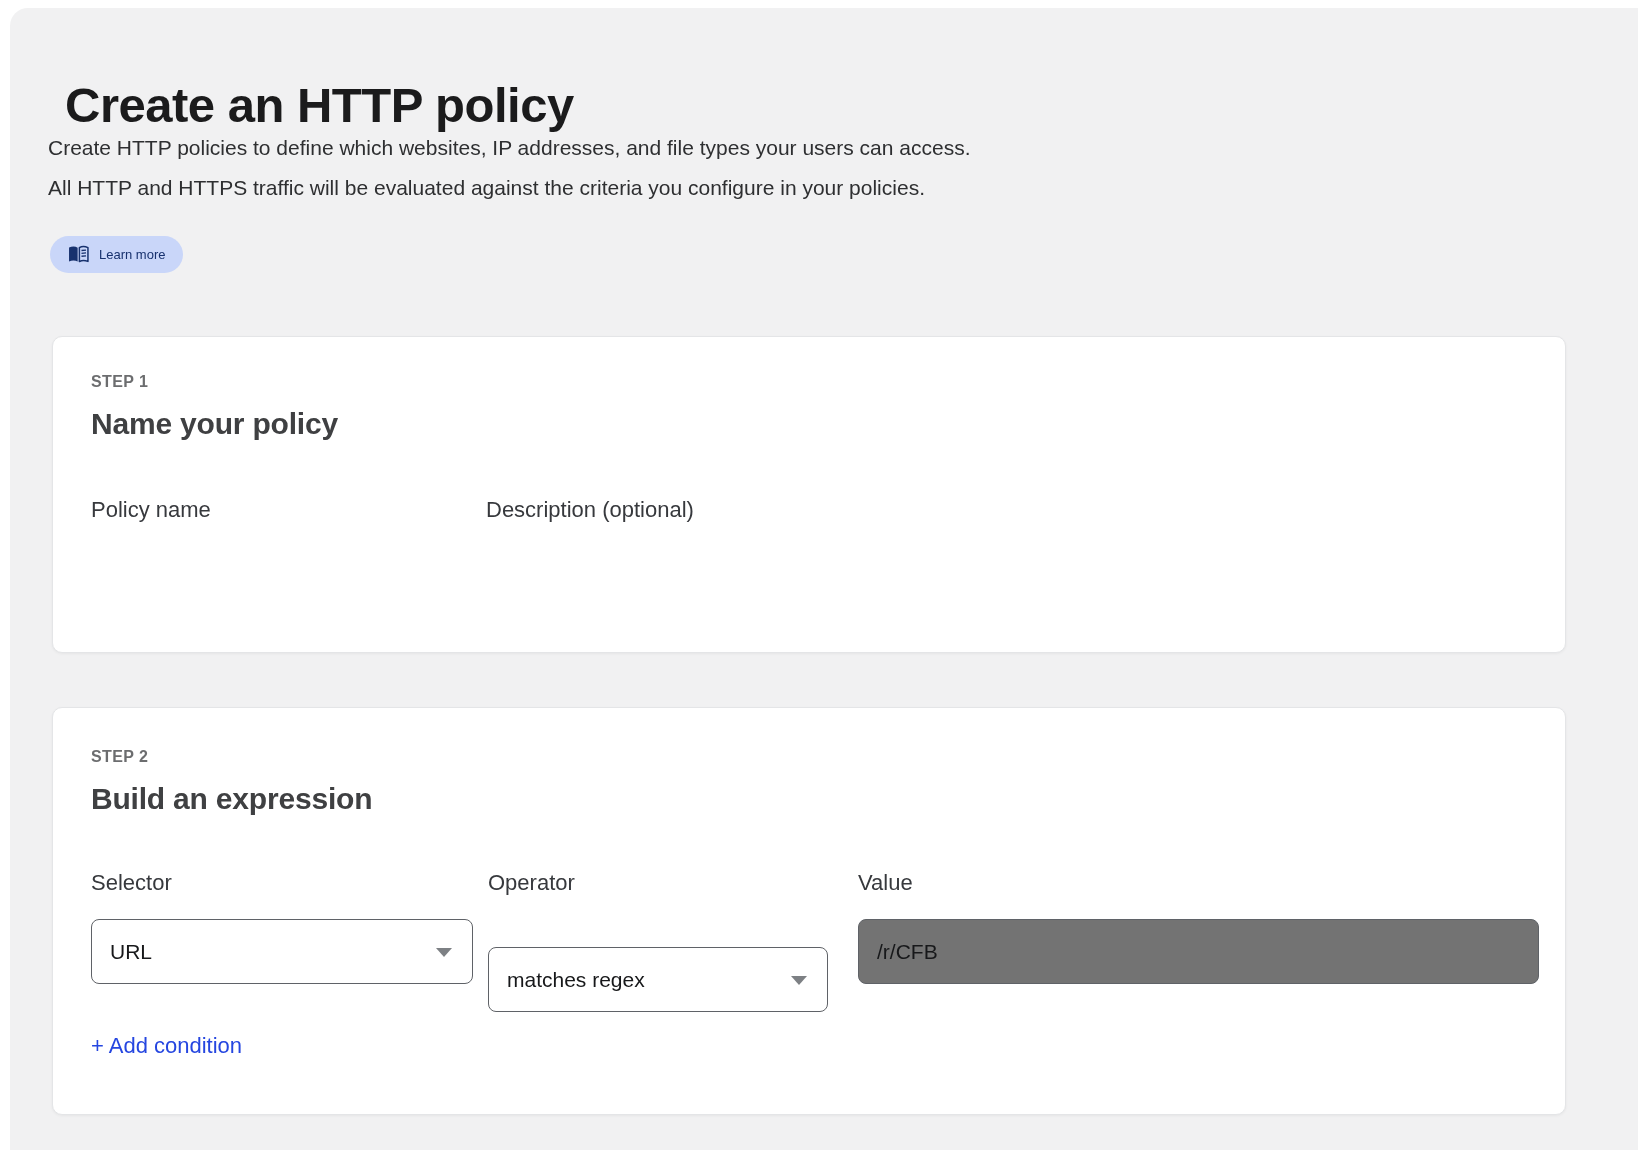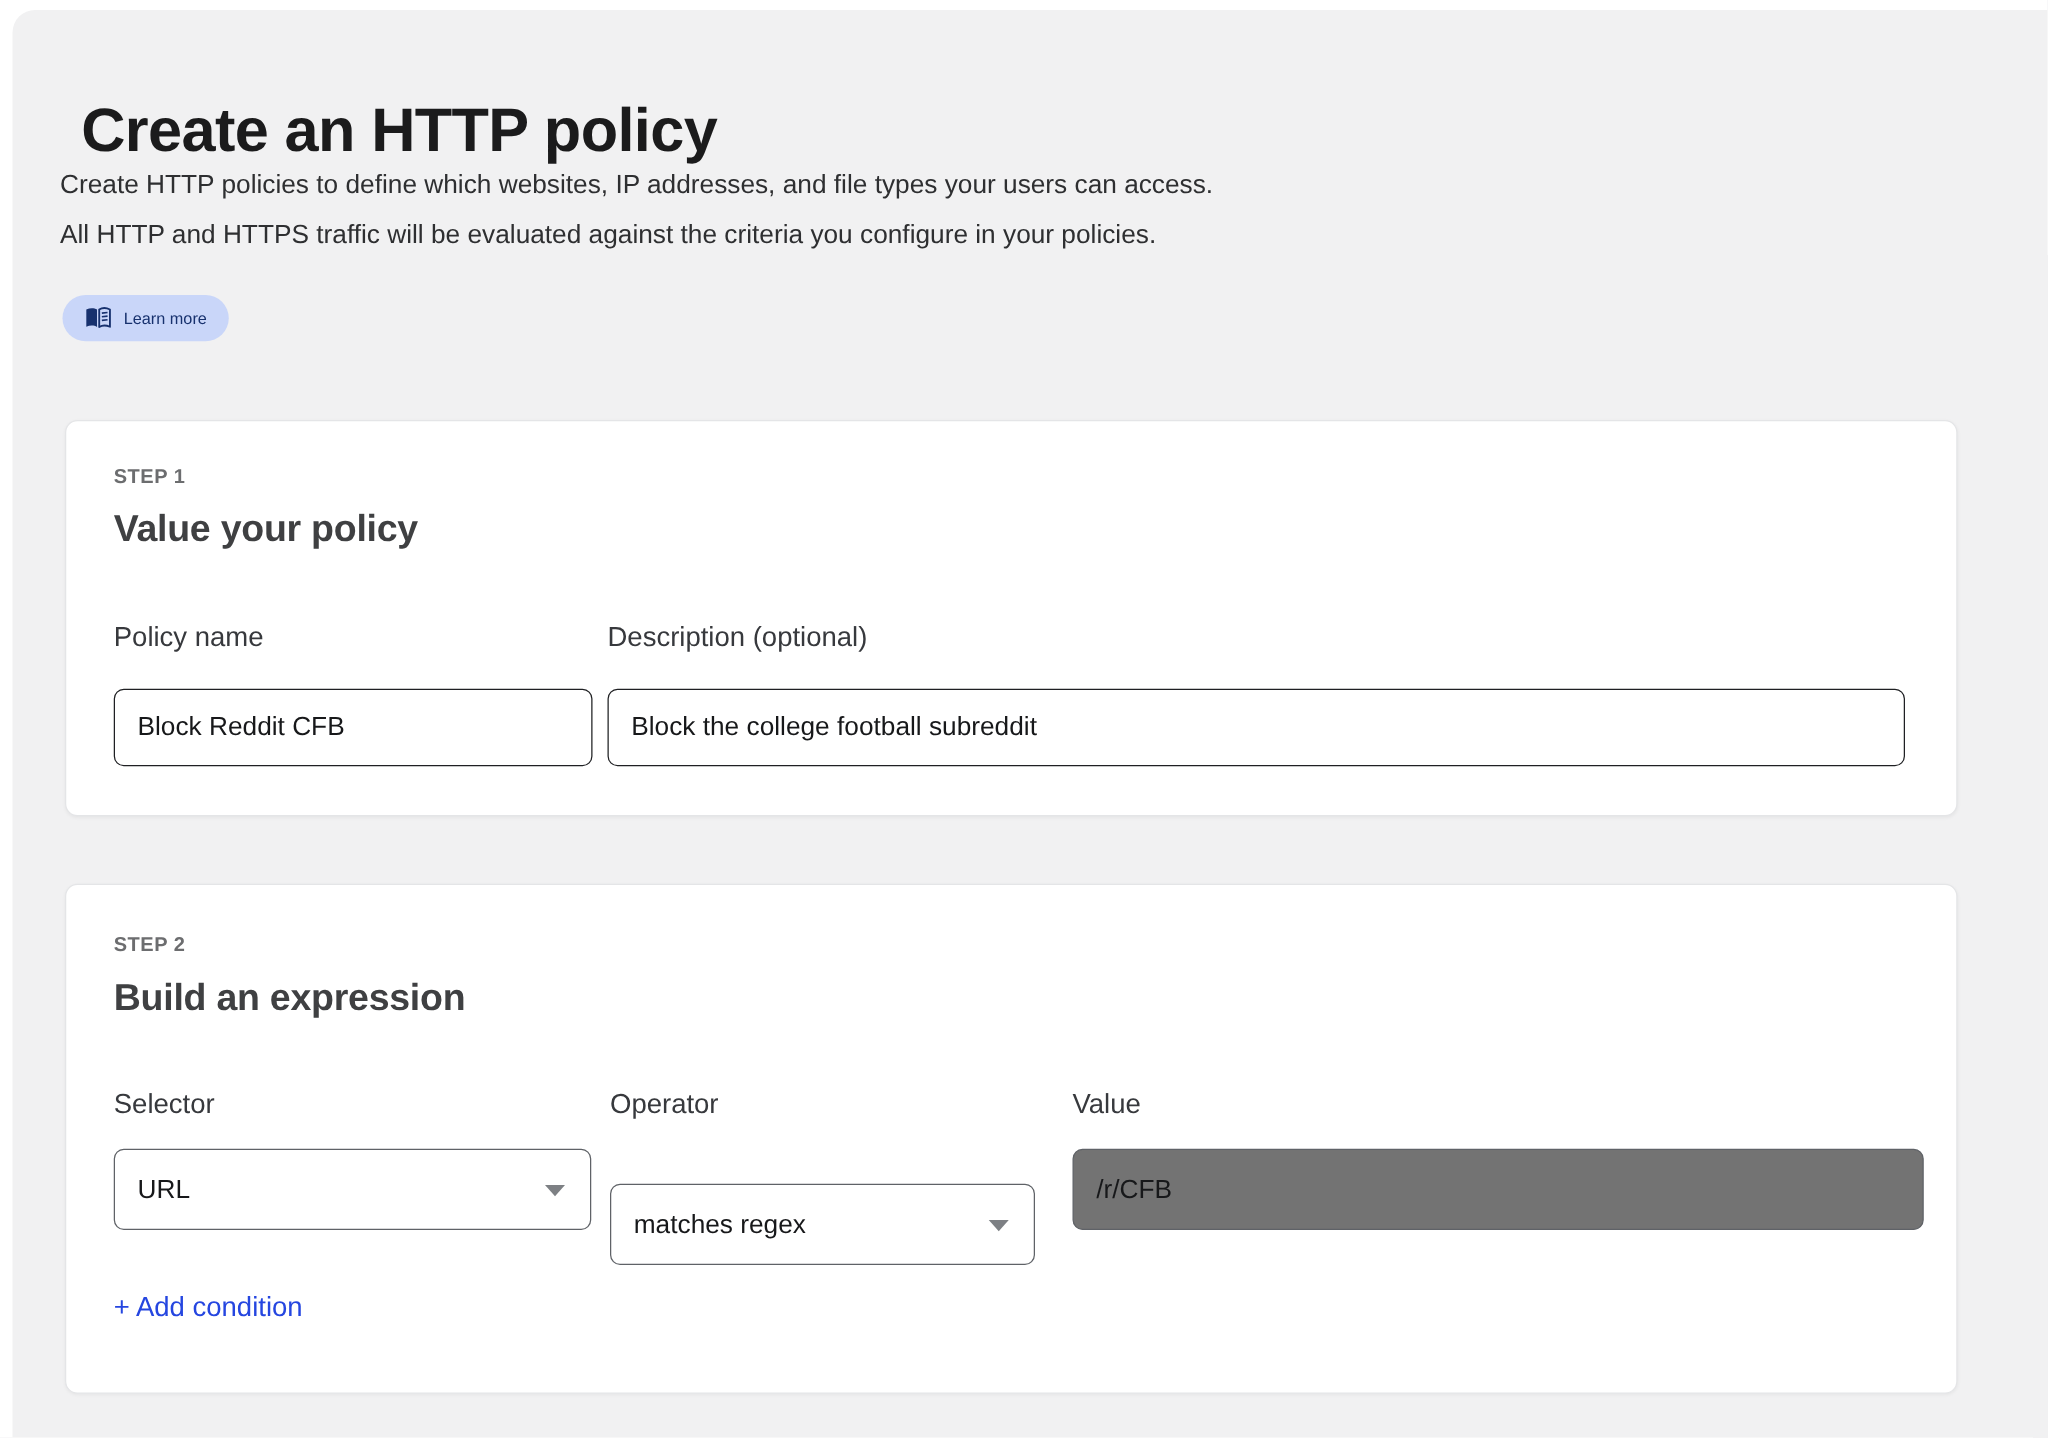--- a/index.html
+++ b/index.html
@@ -162,27 +162,25 @@
       <line x1="15.4" y1="5.9" x2="20.6" y2="5.4" stroke="#17316e" stroke-width="1.5"></line>
       <line x1="15.4" y1="9.2" x2="20.6" y2="8.7" stroke="#17316e" stroke-width="1.5"></line>
       <line x1="15.4" y1="12.5" x2="20.6" y2="12.0" stroke="#17316e" stroke-width="1.5"></line>
     </svg>
   </span>
   <span>Learn more</span>
 </button>
 
 <section class="card card-step1">
   <div class="step-label" style="top:36px">STEP 1</div>
-  <div class="card-heading" style="top:70px">Value your policy</div>
+  <div class="card-heading" style="top:70px">Name your policy</div>
 
   <label class="field-label col-a s1-label-row">Policy name</label>
   <label class="field-label col-b s1-label-row">Description (optional)</label>
 
-  <input class="text-input col-a w-col-a s1-input-row" type="text" value="Block Reddit CFB" style="">
-  <input class="text-input col-b w-col-b s1-input-row" type="text" value="Block the college football subreddit" style="">
 </section>
 
 <section class="card card-step2">
   <div class="step-label" style="top:40px">STEP 2</div>
   <div class="card-heading" style="top:74px">Build an expression</div>
 
   <label class="field-label s2-col-1 s2-label-row">Selector</label>
   <label class="field-label s2-col-2 s2-label-row">Operator</label>
   <label class="field-label s2-col-3 s2-label-row">Value</label>
 

